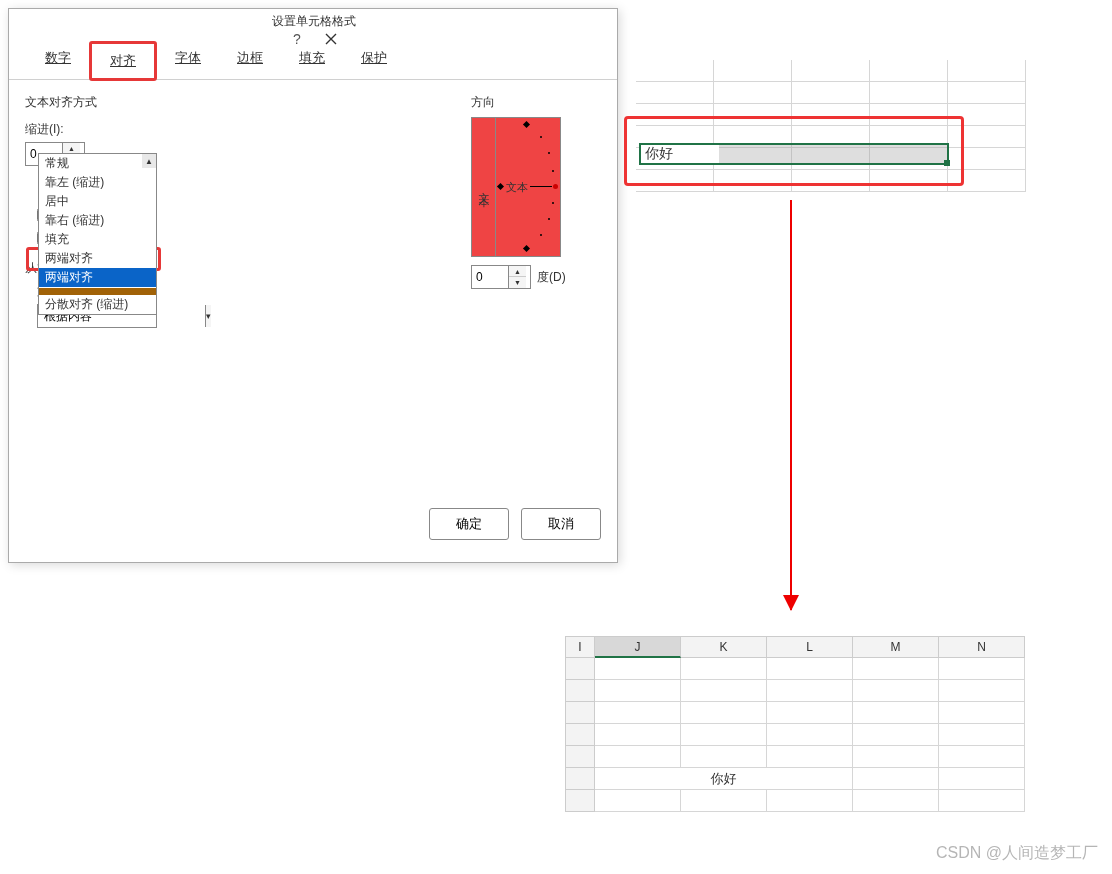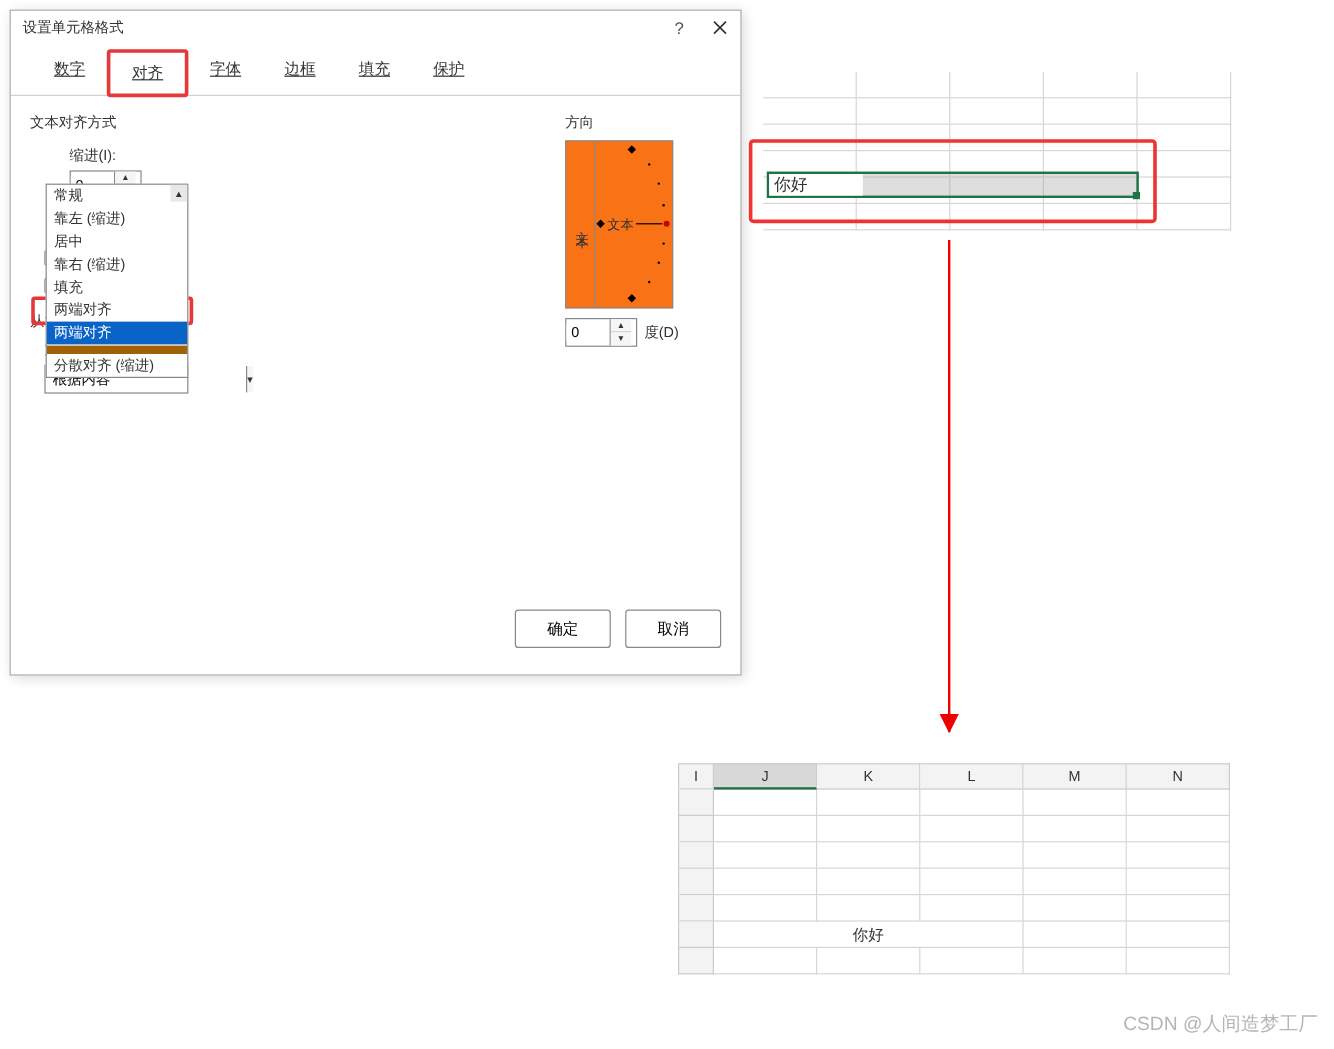--- a/index.html
+++ b/index.html
@@ -1,19 +1,19 @@
 <!DOCTYPE html>
 <html><head>
 <meta charset="utf-8">
 <style>
 * { box-sizing: border-box; margin: 0; padding: 0; font-family: "Microsoft YaHei", "Segoe UI", sans-serif; }
 body { width: 1112px; height: 874px; background: #fff; position: relative; font-size: 12px; color: #333; }
 
 .dialog { position: absolute; left: 8px; top: 8px; width: 610px; height: 555px; border: 1px solid #aaa; background: #fff; box-shadow: 2px 2px 10px rgba(0,0,0,.15); }
-.titlebar { display: flex; align-items: center; justify-content: space-between; padding: 4px 8px 4px 10px; height: 28px; }
+.titlebar { display: flex; align-items: center; justify-content: flex-start; padding: 4px 8px 4px 10px; height: 28px; flex-direction: column; }
 .title { font-size: 12px; }
 .title-buttons { display: flex; gap: 16px; align-items: center; }
 .help-btn, .close-btn { width: 18px; height: 18px; display: flex; align-items: center; justify-content: center; font-size: 14px; color: #555; cursor: pointer; }
 .close-btn svg { width: 12px; height: 12px; }
 
 .tabs { display: flex; border-bottom: 1px solid #d0d0d0; padding-left: 18px; margin-top: 4px; text-decoration: underline; }
 .tab { padding: 8px 18px; font-size: 13px; cursor: pointer; }
 .tab.active { border: 3px solid #e63838; border-bottom: 3px solid #e63838; margin-bottom: -2px; border-radius: 3px; }
 
 .panel { padding: 10px 16px; display: flex; }
@@ -29,35 +29,35 @@
 
 .dropdown-list { position: absolute; left: 29px; top: 144px; width: 119px; background: #fff; border: 1px solid #888; z-index: 10; }
 .dropdown-list .opt { padding: 1px 6px; font-size: 12px; cursor: pointer; white-space: nowrap; }
 .dropdown-list .opt.sel { background: #0a64c8; color: #fff; }
 .dropdown-list .scroll-arrow { position: absolute; right: 0; top: 0; width: 14px; height: 14px; background: #e8e8e8; display: flex; align-items: center; justify-content: center; font-size: 8px; }
 .dropdown-list .distrib { border-top: 7px solid #a16207; margin-top: 1px; }
 
 .highlight-red { border: 3px solid #e63838; border-radius: 3px; position: absolute; pointer-events: none; }
 
 .row { display: flex; align-items: flex-start; gap: 30px; }
-.indent-field { margin-top: 0; margin-left: 33px; }
+.indent-field { margin-top: 0; }
 
 .spinner { display: flex; align-items: center; height: 24px; border: 1px solid #888; width: 60px; }
 .spinner input { border: none; outline: none; width: 36px; padding: 0 4px; font-size: 12px; }
 .spinner .spbtns { display: flex; flex-direction: column; border-left: 1px solid #888; width: 18px; }
 .spinner .spbtns div { height: 11px; display: flex; align-items: center; justify-content: center; font-size: 7px; background: #f5f5f5; cursor: pointer; }
 .spinner .spbtns div:first-child { border-bottom: 1px solid #ccc; }
 
 .checks { margin-top: 40px; margin-left: 12px; }
 .checks label { display: flex; align-items: center; gap: 6px; margin-bottom: 6px; font-size: 12px; }
 .checks input[type=checkbox] { width: 14px; height: 14px; }
 
 .rtl { margin-top: 14px; }
 
-.orientation-box { border: 1px solid #888; width: 90px; height: 140px; margin-top: 4px; position: relative; background: #f97316; text-decoration: underline; }
+.orientation-box { border: 1px solid #888; width: 90px; height: 140px; margin-top: 4px; position: relative; background: #ef4444; text-decoration: underline; }
 .orient-left { position: absolute; left: 0; top: 0; width: 24px; height: 100%; border-right: 1px solid #888; display: flex; flex-direction: column; align-items: center; justify-content: center; font-size: 11px; }
 .orient-right { position: absolute; left: 24px; top: 0; right: 0; bottom: 0; }
 .diamond { width: 5px; height: 5px; background: #000; transform: rotate(45deg); position: absolute; }
 .dot { width: 2px; height: 2px; background: #000; position: absolute; border-radius: 50%; }
 .red-dot { width: 5px; height: 5px; background: #c00; position: absolute; border-radius: 50%; }
 .orient-label { position: absolute; font-size: 11px; }
 
 .degree-row { display: flex; align-items: center; gap: 6px; margin-top: 8px; }
 
 .dialog-buttons { position: absolute; bottom: 22px; right: 16px; display: flex; gap: 12px; }

